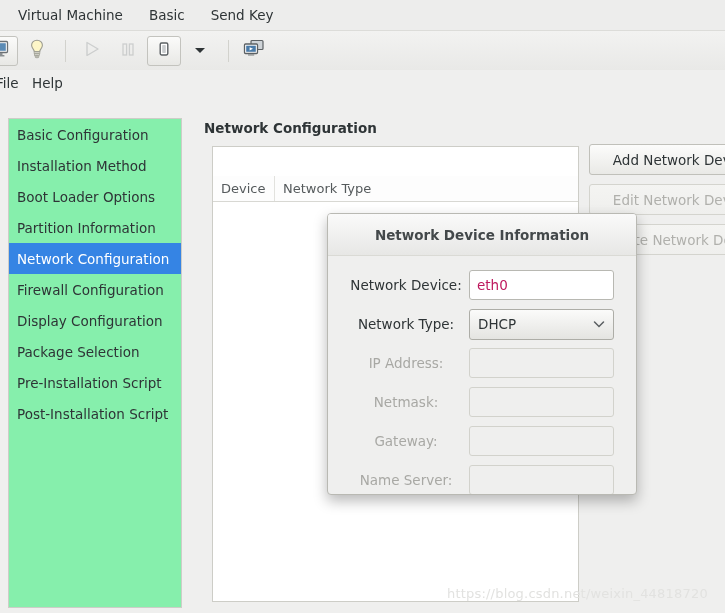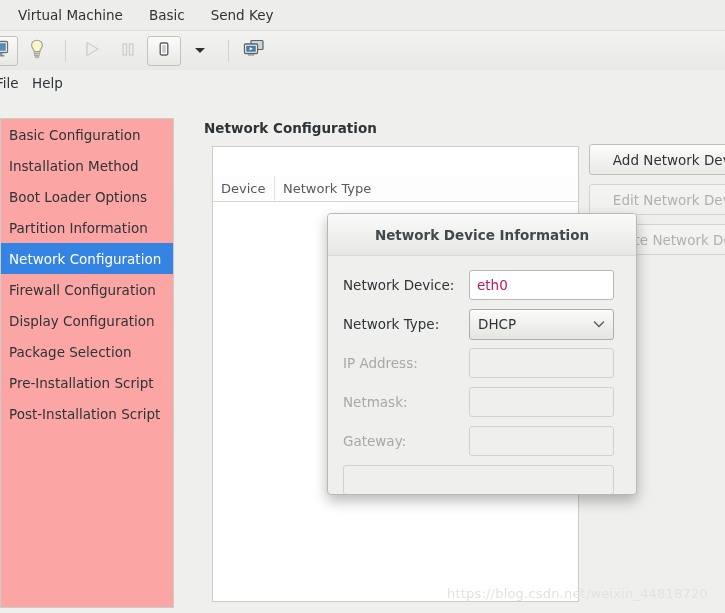--- a/index.html
+++ b/index.html
@@ -74,23 +74,23 @@
     position: absolute;
     font-size: 13.5px; color: #2e3436;
     top: 5px;
   }
   .sl-file { left: -4px; }
   .sl-help { left: 32px; }
 
   
   .sidebar {
     position: absolute;
-    left: 0; top: 118px;
+    left: 8px; top: 118px;
     width: 174px; height: 490px;
-    background: #fca5a5;
+    background: #86efac;
     border: 1px solid #cdcdc7;
     overflow: hidden;
   }
   .side-item {
     height: 31px;
     display: flex; align-items: center;
     padding-left: 8px;
     font-size: 13.5px;
     color: #2e3436;
     white-space: nowrap;
@@ -174,21 +174,21 @@
     height: 42px;
     background: linear-gradient(to bottom,#fafafa,#e7e7e5);
     border-bottom: 1px solid #dadad5;
     display: flex; align-items: center; justify-content: center;
   }
   .dlg-title {
     font-size: 13.5px;
     font-weight: bold;
     color: #43484a;
   }
-  .dlg-body { padding: 14px 22px 0 15px; }
+  .dlg-body { padding: 14px 22px 0 15px; text-align: center; }
   .frow {
     display: flex; align-items: center;
     margin-bottom: 9px;
     height: 30px;
   }
   .flabel {
     width: 126px;
     font-size: 13.5px;
     color: #2e3436;
     white-space: nowrap;
@@ -425,20 +425,21 @@
         <div class="flabel dim">Netmask:</div>
         <div class="finput disabled"></div>
       </div>
 
       <div class="frow">
         <div class="flabel dim">Gateway:</div>
         <div class="finput disabled"></div>
       </div>
 
       <div class="frow">
+        <div class="flabel dim">Name Server:</div>
         <div class="finput disabled"></div>
       </div>
 
     </div>
 
     <div class="dlg-buttons">
       <div class="dbtn">
           <span>Cancel</span>
         </div>
       <div class="dbtn">

